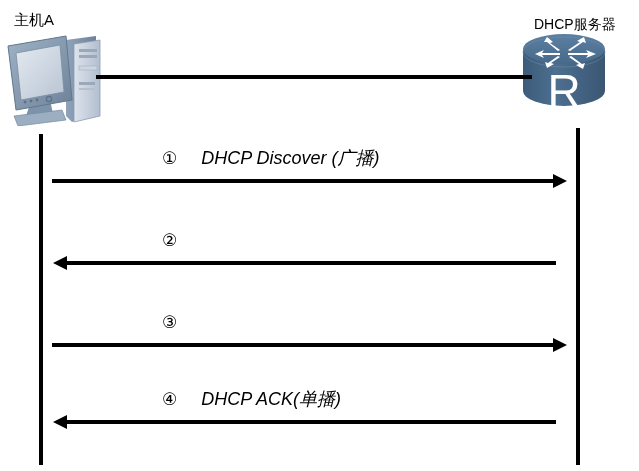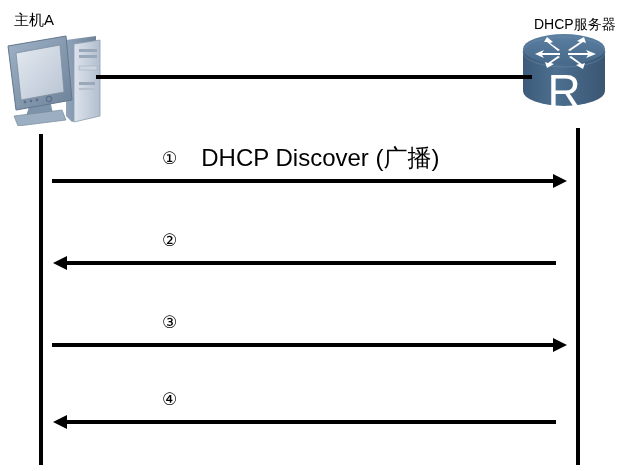--- a/index.html
+++ b/index.html
@@ -86,23 +86,24 @@
     box-sizing: border-box;
     white-space: nowrap;
   }
   .msg-num {
     font-size: 17px;
     color: #000000;
     margin-right: 24px;
     line-height: 1;
   }
   .msg-label {
-    font-size: 24px;
+    font-size: 18px;
     color: #000000;
     line-height: 1;
+    font-style: italic;
   }
   
   .msg-arrow {
     position: absolute;
     left: 2px;
     top: 36px;
     width: 502px;
     height: 4px;
     background: #000000;
   }
@@ -260,18 +261,19 @@
   <div class="msg-row" id="msg-3">
     <div class="msg-text">
       <span class="msg-num">③</span>
     </div>
     <div class="msg-arrow head-right"></div>
   </div>
 
   <div class="msg-row" id="msg-4">
     <div class="msg-text">
       <span class="msg-num">④</span>
+      <span class="msg-label">DHCP ACK(单播)</span>
     </div>
     <div class="msg-arrow head-left"></div>
   </div>
 
 
 </div>
 
 </body></html>

